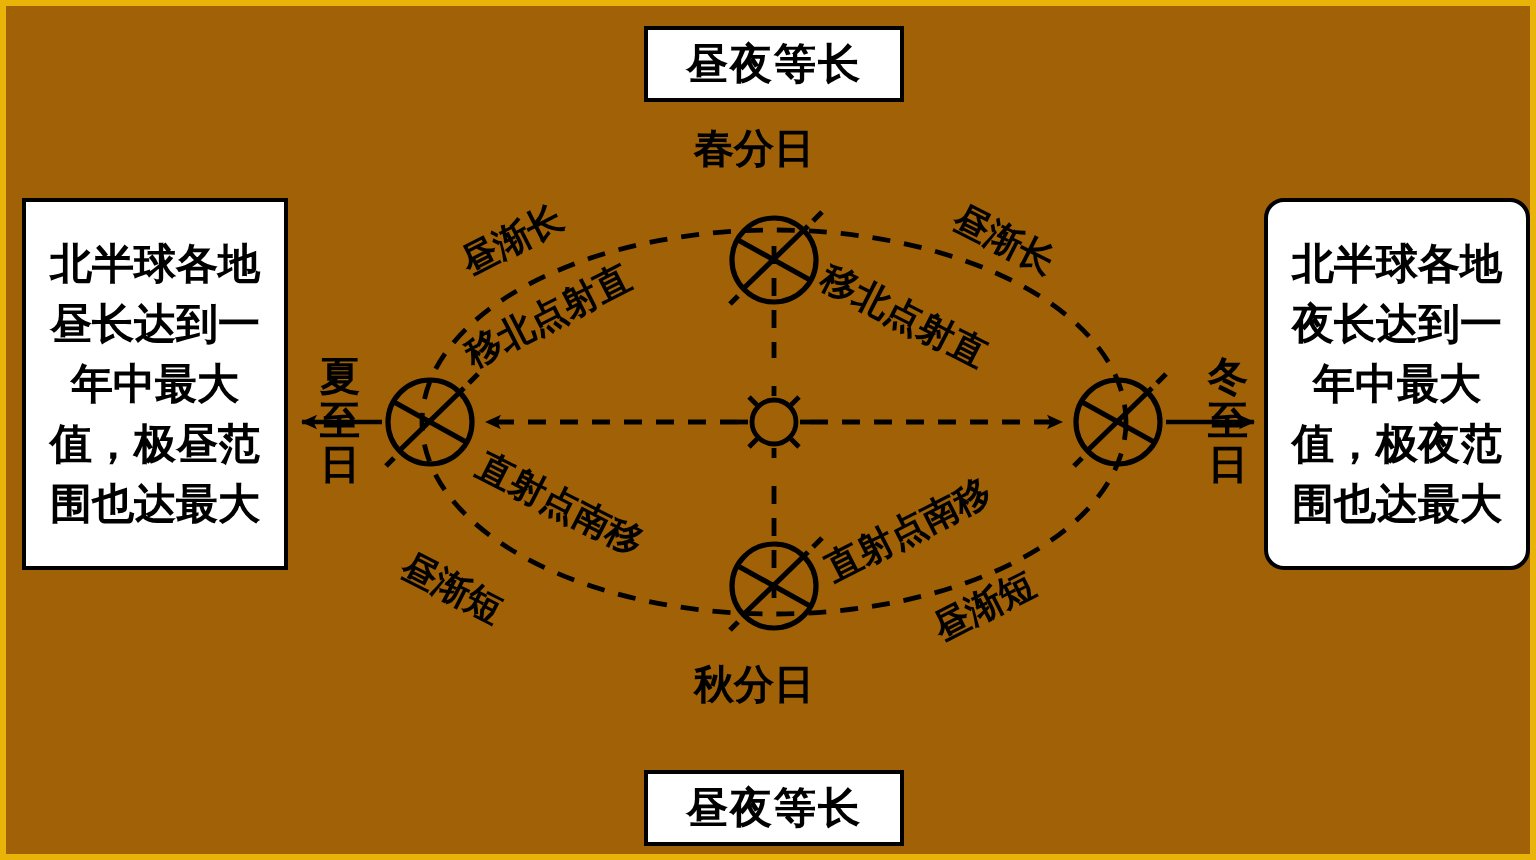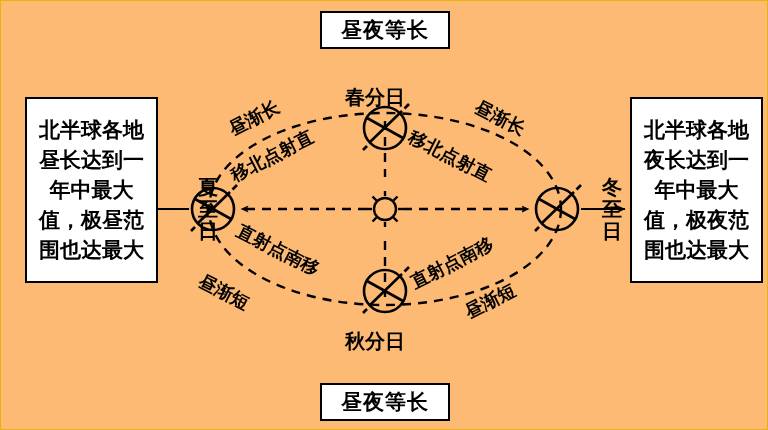--- a/index.html
+++ b/index.html
@@ -7,22 +7,22 @@
     padding: 0;
     background: #ffffff;
   }
   body {
     font-family: "Liberation Serif", "DejaVu Serif", serif;
   }
   #page {
     position: relative;
     width: 768px;
     height: 430px;
-    background: #fdba74;
-    border: 1px solid #eab308;
+    background: #a16207;
+    border: 3px solid #eab308;
     box-sizing: border-box;
     overflow: hidden;
   }
   .diagram-svg {
     position: absolute;
     left: 0;
     top: 0;
     width: 768px;
     height: 430px;
   }
@@ -47,22 +47,22 @@
   }
   .box-top { left: 319px; top: 10px; }
   .box-bottom { left: 319px; top: 382px; }
   .box-side {
     width: 133px;
     height: 186px;
     font-size: 21px;
     line-height: 30px;
     padding: 4px 6px;
   }
-  .box-left  { left: 24px;  top: 96px; font-family: Liberation Serif, serif; }
-  .box-right { left: 629px; top: 96px; }
+  .box-left  { left: 8px;  top: 96px; font-family: Liberation Serif, serif; }
+  .box-right { left: 629px; top: 96px; border-radius: 10px; }
   .box-side .txt {
     display: block;
     width: 100%;
     word-break: break-all;
   }
   
   .lbl {
     position: absolute;
     font-weight: 700;
     color: #000;
@@ -168,25 +168,25 @@
   </div>
 
   <div class="info-box box-side box-left">
     <span class="txt">北半球各地昼长达到一年中最大值，极昼范围也达最大</span>
   </div>
 
   <div class="info-box box-side box-right">
     <span class="txt">北半球各地夜长达到一年中最大值，极夜范围也达最大</span>
   </div>
 
-  <div class="lbl" style="left:344px; top:62px;margin-top:24px;">春分日</div>
+  <div class="lbl" style="left:344px; top:62px;">春分日</div>
 
   <div class="lbl" style="left:344px; top:330px;text-align:right;">秋分日</div>
 
-  <div class="lbl-vert" style="left:156px; top:175px;margin-left:40px;">夏至日</div>
+  <div class="lbl-vert" style="left:156px; top:175px;">夏至日</div>
 
   <div class="lbl-vert" style="left:583px; top:175px;margin-left:17px;">冬至日</div>
 
   <div class="lbl-arc" style="left:226px; top:108px; transform:rotate(-27deg);">昼渐长</div>
 
   <div class="lbl-arc rtl" style="left:226px; top:146px; transform:rotate(-27deg);">直射点北移</div>
 
   <div class="lbl-arc" style="left:472px; top:108px; transform:rotate(27deg);">昼渐长</div>
 
   <div class="lbl-arc rtl" style="left:404px; top:146px; transform:rotate(27deg);">直射点北移</div>

